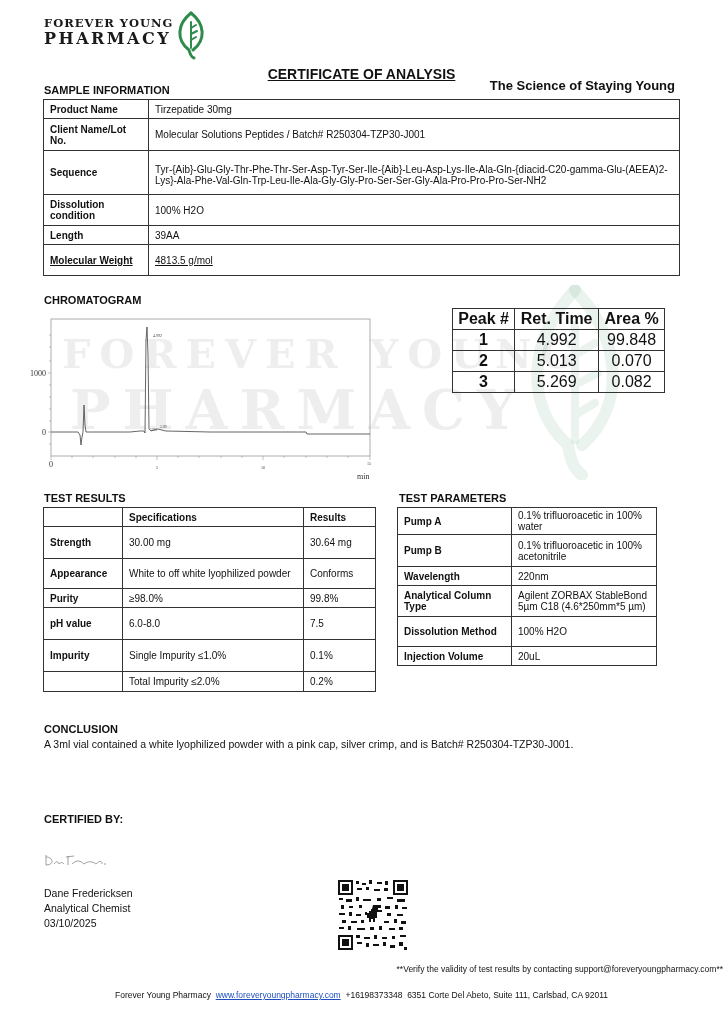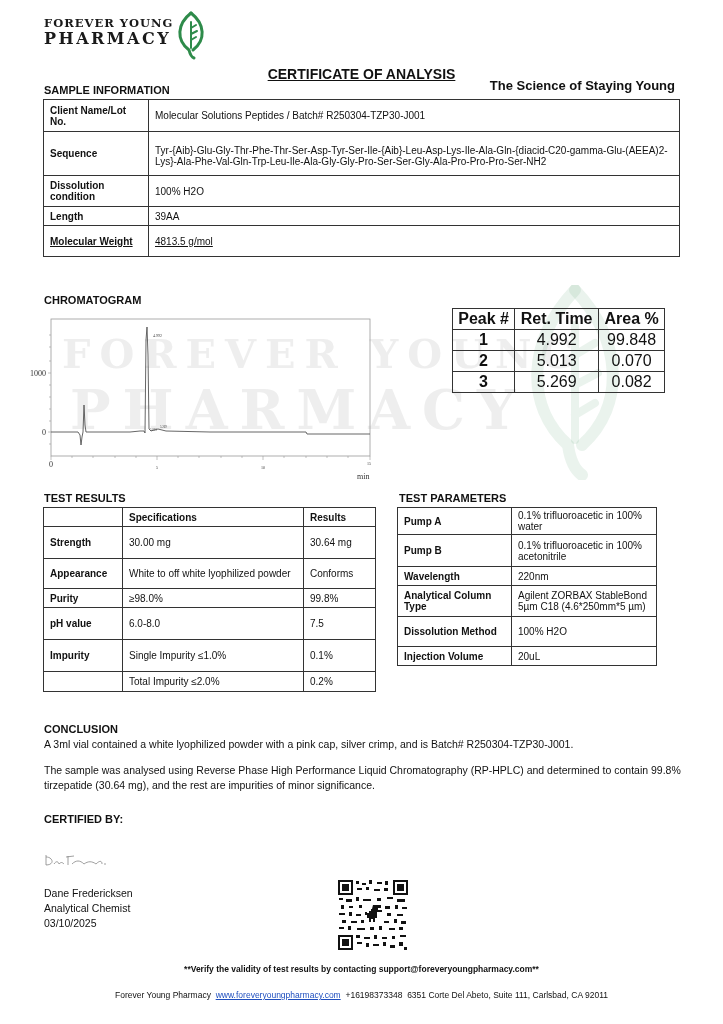--- a/index.html
+++ b/index.html
@@ -20,21 +20,21 @@
   .chrom { left: 30px; top: 315px; width: 350px; height: 170px; }
   .peaks-table { left: 452px; top: 308px; width: 213px; font-size: 16px; }
   .peaks-table td, .peaks-table th { text-align: center; padding: 1px 4px; }
   .results-table { left: 43px; top: 507px; width: 333px; }
   .params-table { left: 397px; top: 507px; width: 260px; }
   .conclusion { left: 44px; top: 722px; width: 640px; font-size: 10.5px; line-height: 15px; }
   .conclusion p { margin-bottom: 11px; }
   .cert { left: 44px; top: 813px; }
   .signer { left: 44px; top: 886px; font-size: 10.5px; line-height: 15px; }
   .qr { left: 337px; top: 879px; width: 72px; height: 72px; }
-  .verify { left: 0; width: 723px; top: 964px; text-align: center; font-size: 8.5px; font-weight: bold; }
+  .verify { left: 0; width: 723px; top: 964px; text-align: right; font-size: 8.5px; font-weight: normal; }
   .footer { left: 0; width: 723px; top: 990px; text-align: center; font-size: 8.5px; }
   .footer a { color: #1f4fbf; text-decoration: underline; }
   .watermark { font-family: "DejaVu Serif", serif; font-weight: bold; color: rgba(160,160,160,0.18); letter-spacing: 9px; white-space: nowrap; }
 </style>
 </head>
 <body>
 
 <div class="abs logo-text">
   <div class="logo-l1">FOREVER YOUNG</div>
   <div class="logo-l2">PHARMACY</div>
@@ -45,20 +45,24 @@
     <path d="M17 3 C31 14 32 30 19 40" fill="none" stroke="#2e8b4a" stroke-width="3" stroke-linecap="round"></path>
     <path d="M17 12 L17 38 M17 18 L22 15 M17 24 L23 21 M17 30 L22 27" stroke="#2e8b4a" stroke-width="2" fill="none" stroke-linecap="round"></path>
   </svg>
 </div>
 <div class="abs tagline">The Science of Staying Young</div>
 <div class="abs title">CERTIFICATE OF ANALYSIS</div>
 
 <div class="abs section" style="left:44px;top:84px;">SAMPLE INFORMATION</div>
 <table class="abs sample-table">
   <tbody>
+      <tr style="height:19px;">
+    <td class="lbl">Product Name</td>
+    <td>Tirzepatide 30mg</td>
+  </tr>
   <tr style="height:32px;">
     <td class="lbl">Client Name/Lot No.</td>
     <td>Molecular Solutions Peptides / Batch# R250304-TZP30-J001</td>
   </tr>
   <tr style="height:44px;">
     <td class="lbl">Sequence</td>
     <td style="padding-top:6px;">Tyr-{Aib}-Glu-Gly-Thr-Phe-Thr-Ser-Asp-Tyr-Ser-Ile-{Aib}-Leu-Asp-Lys-Ile-Ala-Gln-{diacid-C20-gamma-Glu-(AEEA)2-Lys}-Ala-Phe-Val-Gln-Trp-Leu-Ile-Ala-Gly-Gly-Pro-Ser-Ser-Gly-Ala-Pro-Pro-Pro-Ser-NH2</td>
   </tr>
   <tr style="height:31px;">
     <td class="lbl">Dissolution condition</td>
@@ -229,21 +233,20 @@
   <tr style="height:19px;">
     <td class="lbl">Injection Volume</td>
     <td>20uL</td>
   </tr>
 </tbody>
   </table>
 
 <div class="abs conclusion">
   <div class="section">CONCLUSION</div>
   <p>A 3ml vial contained a white lyophilized powder with a pink cap, silver crimp, and is Batch# R250304-TZP30-J001.</p>
-  <p>The sample was analysed using Reverse Phase High Performance Liquid Chromatography (RP-HPLC) and determined to contain 99.8% tirzepatide (30.64 mg), and the rest are impurities of minor significance.</p>
 </div>
 
 <div class="abs section cert">CERTIFIED BY:</div>
 
 <div class="abs" style="left:44px;top:852px;">
   <svg width="66" height="16" viewBox="0 0 66 16">
     <path d="M2 3 L2 13 C8 13 10 9 6 6 C4 5 3 5 2 5 M10 12 C12 9 14 9 15 12 C17 10 18 10 20 12 M24 4 L24 13 M22 5 L30 4 M28 12 C32 8 36 8 40 12 C44 9 48 9 52 12 C56 8 58 9 58 12 M60 12 L62 12" fill="none" stroke="#777" stroke-width="0.7"></path>
   </svg>
 </div>
 

